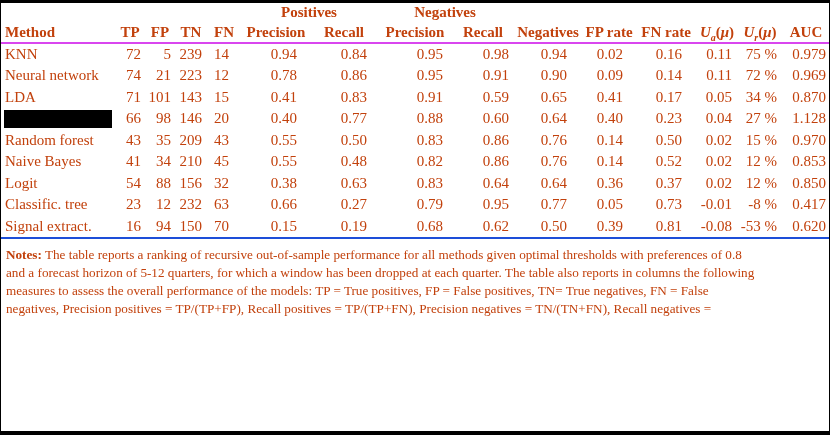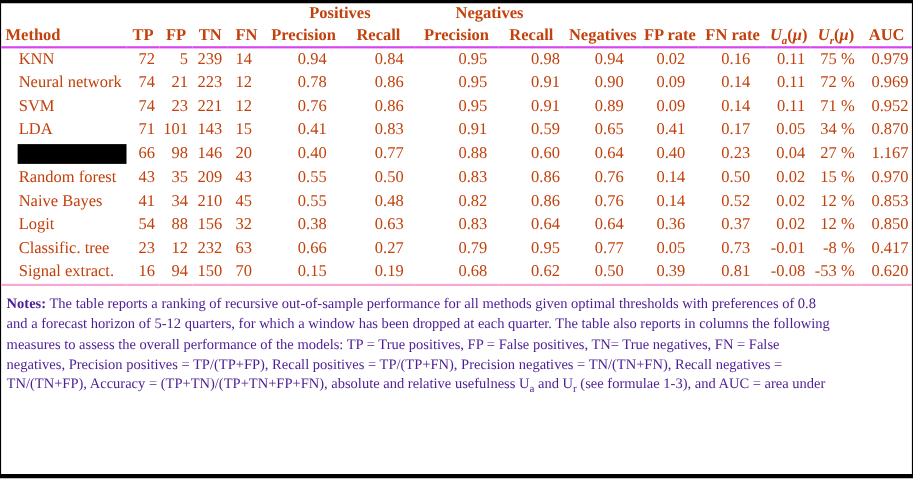--- a/index.html
+++ b/index.html
@@ -36,22 +36,22 @@
   tbody tr{height:21.5px;}
   tbody td{
     padding:0;
     font-size:15px;
     line-height:21px;
     text-align:right;
     white-space:nowrap;
     overflow:hidden;
     vertical-align:middle;
   }
-  tbody td.method{text-align:left;padding-left:16px;}
-  tbody tr:last-child td{border-bottom:2px solid #f9a8d4;}
+  tbody td.method{text-align:left;padding-left:4px;}
+  tbody tr:last-child td{border-bottom:2px solid #1d4ed8;}
   
   tbody td:nth-child(2){padding-right:4px;}
   tbody td:nth-child(3){padding-right:4px;}
   tbody td:nth-child(4){padding-right:5px;}
   tbody td:nth-child(5){padding-right:12px;}
   tbody td:nth-child(6){padding-right:14px;}
   tbody td:nth-child(7){padding-right:10px;}
   tbody td:nth-child(8){padding-right:10px;}
   tbody td:nth-child(9){padding-right:4px;}
   tbody td:nth-child(10){padding-right:16px;}
@@ -64,21 +64,21 @@
     width:108px;height:18px;
     background:#000;
     margin-left:-1px;
   }
   .notes{
     box-sizing:border-box;
     width:829px;
     padding:7px 5px 0 5px;
     font-size:13.2px;
     line-height:18.3px;
-    color:#4c1d95;
+    color:#c2410c;
   }
   .note-line{white-space:nowrap;overflow:hidden;}
   .nlabel{font-weight:bold;}
   sub{font-size:10px;line-height:0;}
 </style>
 </head>
 <body>
 
 <div class="frame">
   <table class="results">
@@ -153,37 +153,20 @@
           <td>0.95</td>
           <td>0.91</td>
           <td>0.90</td>
           <td>0.09</td>
           <td>0.14</td>
           <td>0.11</td>
           <td>72 %</td>
           <td>0.969</td>
         </tr>
         <tr>
-          <td class="method">SVM</td>
-          <td>74</td>
-          <td>23</td>
-          <td>221</td>
-          <td>12</td>
-          <td>0.76</td>
-          <td>0.86</td>
-          <td>0.95</td>
-          <td>0.91</td>
-          <td>0.89</td>
-          <td>0.09</td>
-          <td>0.14</td>
-          <td>0.11</td>
-          <td>71 %</td>
-          <td>0.952</td>
-        </tr>
-        <tr>
           <td class="method">LDA</td>
           <td>71</td>
           <td>101</td>
           <td>143</td>
           <td>15</td>
           <td>0.41</td>
           <td>0.83</td>
           <td>0.91</td>
           <td>0.59</td>
           <td>0.65</td>
@@ -203,21 +186,21 @@
           <td>20</td>
           <td>0.40</td>
           <td>0.77</td>
           <td>0.88</td>
           <td>0.60</td>
           <td>0.64</td>
           <td>0.40</td>
           <td>0.23</td>
           <td>0.04</td>
           <td>27 %</td>
-          <td>1.167</td>
+          <td>1.128</td>
         </tr>
         <tr>
           <td class="method">Random forest</td>
           <td>43</td>
           <td>35</td>
           <td>209</td>
           <td>43</td>
           <td>0.55</td>
           <td>0.50</td>
           <td>0.83</td>
@@ -299,16 +282,15 @@
         </tr>
       </tbody>
   </table>
 
   <div class="notes">
     <div class="note-line"><span class="nlabel">Notes:</span> <span id="notes-line-0">The table reports a ranking of recursive out-of-sample performance for all methods given optimal thresholds with preferences of 0.8</span></div>
     <div id="notes-rest">
         <div class="note-line">and a forecast horizon of 5-12 quarters, for which a window has been dropped at each quarter. The table also reports in columns the following</div>
         <div class="note-line">measures to assess the overall performance of the models: TP = True positives, FP = False positives, TN= True negatives, FN = False</div>
         <div class="note-line">negatives, Precision positives = TP/(TP+FP), Recall positives = TP/(TP+FN), Precision negatives = TN/(TN+FN), Recall negatives =</div>
-        <div class="note-line">TN/(TN+FP), Accuracy = (TP+TN)/(TP+TN+FP+FN), absolute and relative usefulness U<sub>a</sub> and U<sub>r</sub> (see formulae 1-3), and AUC = area under</div>
       </div>
   </div>
 </div>
 
 </body></html>

